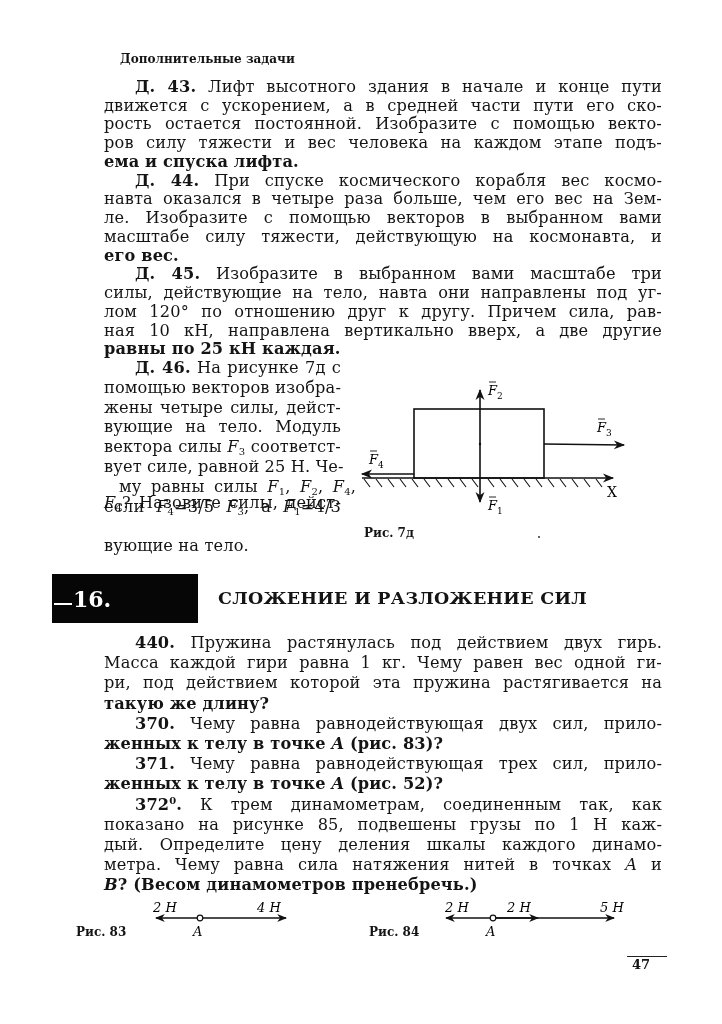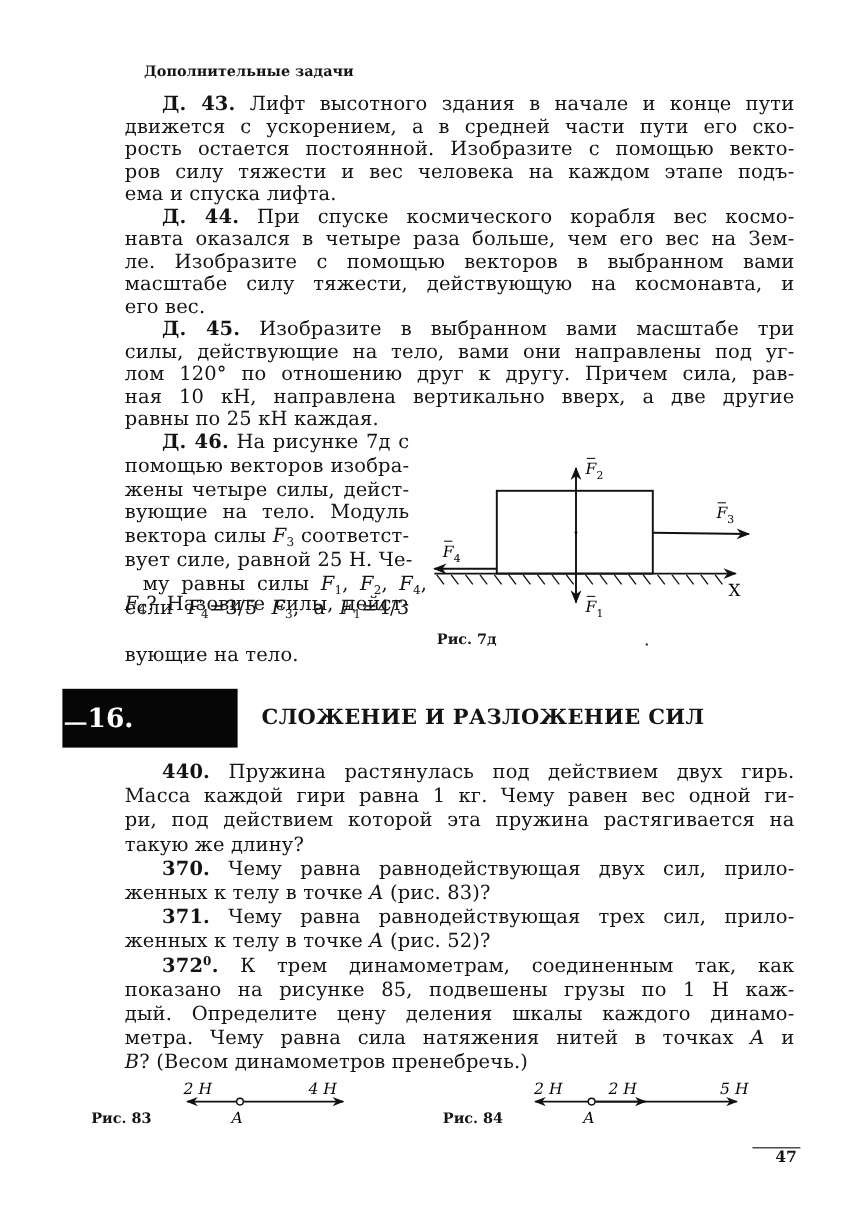--- a/index.html
+++ b/index.html
@@ -5,21 +5,21 @@
   html, body { margin: 0; padding: 0; }
   body {
     width: 722px; height: 1024px; background: #ffffff; position: relative; overflow: hidden;
     font-family: "DejaVu Serif", "Liberation Serif", serif; color: #141414;
   }
   .ln {
     position: absolute; left: 104px; font-size: 16.2px; line-height: 21px; white-space: nowrap;
     letter-spacing: 0.15px;
   }
   .full { width: 558px; text-align-last: justify; text-align: justify; }
-  .full.last { text-align-last: left; }
+  .full.last { text-align-last: left; font-weight: bold; }
   .narrow { width: 237px; text-align-last: justify; text-align: justify; }
   .narrow.last { text-align-last: left; }
   .ind { left: 135px; }
   .ind.full { width: 527px; }
   .ind.narrow { width: 206px; }
   .b { font-weight: bold; }
   i, .it { font-style: italic; }
   sub { font-size: 10px; vertical-align: -3px; line-height: 0; }
   sup { font-size: 10px; vertical-align: 6px; line-height: 0; }
   .heading { position: absolute; left: 120px; top: 52px; font-size: 12px; font-weight: bold; }
@@ -29,21 +29,21 @@
   .chap-num {
     position: absolute; left: 2px; top: 12px; color: #fff; font-size: 22px; font-weight: bold;
     font-family: "DejaVu Serif", serif;
   }
   .chap-num .dash { display: inline-block; width: 18px; border-bottom: 2px solid #fff; margin-right: 1px; vertical-align: 2px; }
   .chap-title {
     position: absolute; left: 218px; top: 588px; font-size: 17.5px; font-weight: bold; letter-spacing: 0.3px;
   }
   .fig-cap { position: absolute; font-size: 12px; font-weight: bold; font-family: "DejaVu Serif", serif; }
   svg { position: absolute; overflow: visible; }
-  .pn { position: absolute; left: 646px; top: 957px; font-size: 13px; font-weight: bold; }
+  .pn { position: absolute; left: 632px; top: 957px; font-size: 13px; font-weight: bold; }
   .pn-line { position: absolute; left: 627px; top: 956px; width: 40px; border-top: 1.2px solid #222; }
   .lbl { font-family: "DejaVu Serif", serif; font-style: italic; font-size: 13px; }
 </style>
 </head>
 <body>
 
 <div class="heading">Дополнительные задачи</div>
 
 <div class="ln ind full" style="top: 76px;"><span class="b">Д. 43.</span> <span>Лифт высотного здания в начале и конце пути</span></div>
 <div class="ln full" style="top: 94.7333px;">движется с ускорением, а в средней части пути его ско-</div>
@@ -51,21 +51,21 @@
 <div class="ln full" style="top: 132.2px;">ров силу тяжести и вес человека на каждом этапе подъ-</div>
 <div class="ln full last" style="top: 150.933px;">ема и спуска лифта.</div>
 
 <div class="ln ind full" style="top: 169.667px;"><span class="b">Д. 44.</span> <span>При спуске космического корабля вес космо-</span></div>
 <div class="ln full" style="top: 188.4px;">навта оказался в четыре раза больше, чем его вес на Зем-</div>
 <div class="ln full" style="top: 207.133px;">ле. Изобразите с помощью векторов в выбранном вами</div>
 <div class="ln full" style="top: 225.867px;">масштабе силу тяжести, действующую на космонавта, и</div>
 <div class="ln full last" style="top: 244.6px;">его вес.</div>
 
 <div class="ln ind full" style="top: 263.333px;"><span class="b">Д. 45.</span> <span>Изобразите в выбранном вами масштабе три</span></div>
-<div class="ln full" style="top: 282.067px;">силы, действующие на тело, вами они направлены под уг-</div>
+<div class="ln full" style="top: 282.067px;">силы, действующие на тело, навта они направлены под уг-</div>
 <div class="ln full" style="top: 300.8px;">лом 120° по отношению друг к другу. Причем сила, рав-</div>
 <div class="ln full" style="top: 319.533px;">ная 10 кН, направлена вертикально вверх, а две другие</div>
 <div class="ln full last" style="top: 338.267px;">равны по 25 кН каждая.</div>
 
 <div class="ln ind narrow" style="top: 357px;"><span class="b">Д. 46.</span> <span>На рисунке 7д с</span></div>
 <div class="ln narrow" style="top: 376.8px;">помощью векторов изобра-</div>
 <div class="ln narrow" style="top: 396.6px;">жены четыре силы, дейст-</div>
 <div class="ln narrow" style="top: 416.4px;">вующие на тело. Модуль</div>
 <div class="ln narrow" style="top: 436.2px;"><span>вектора силы </span><i>F</i><sub>3</sub><span> соответст-</span></div>
 <div class="ln narrow" style="top: 456px;">вует силе, равной 25 Н. Че-</div>

